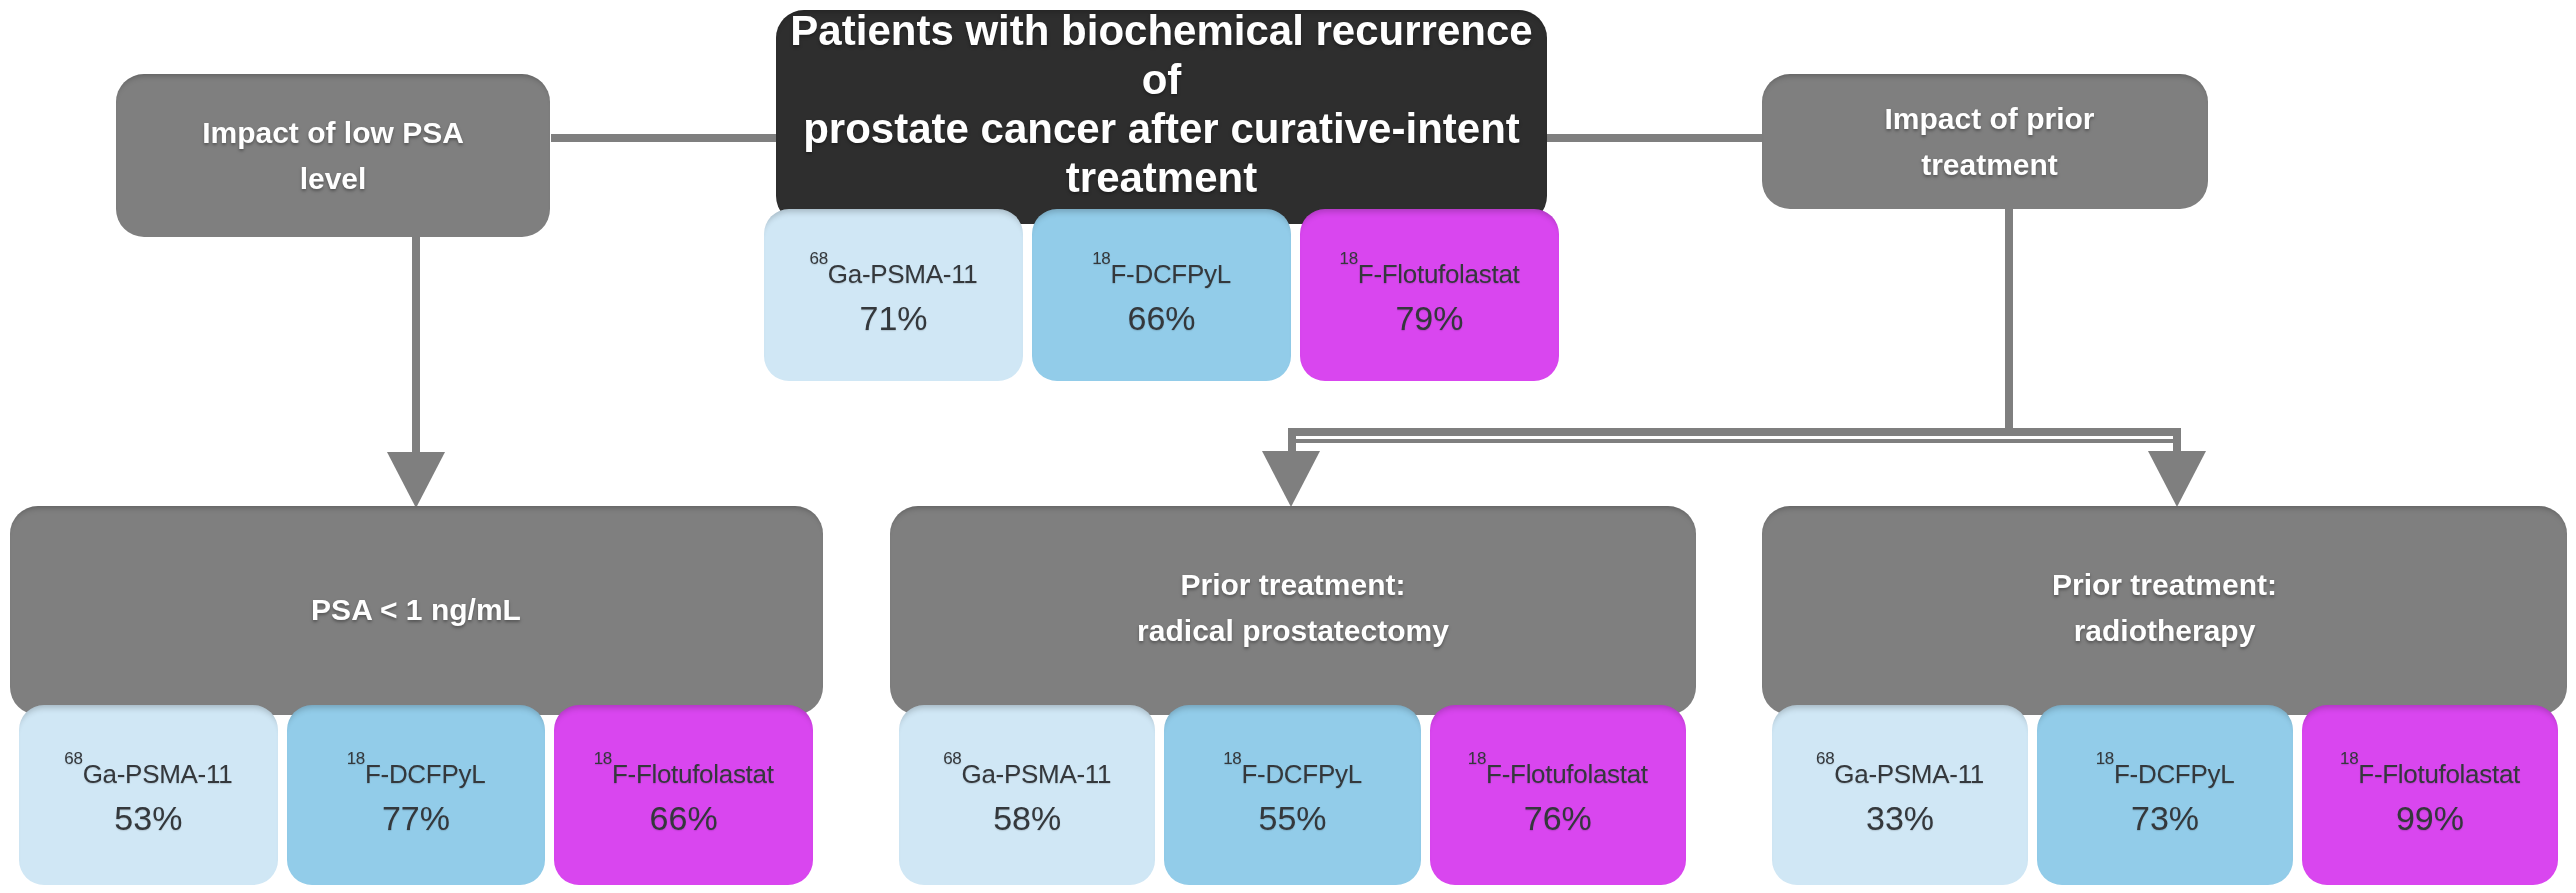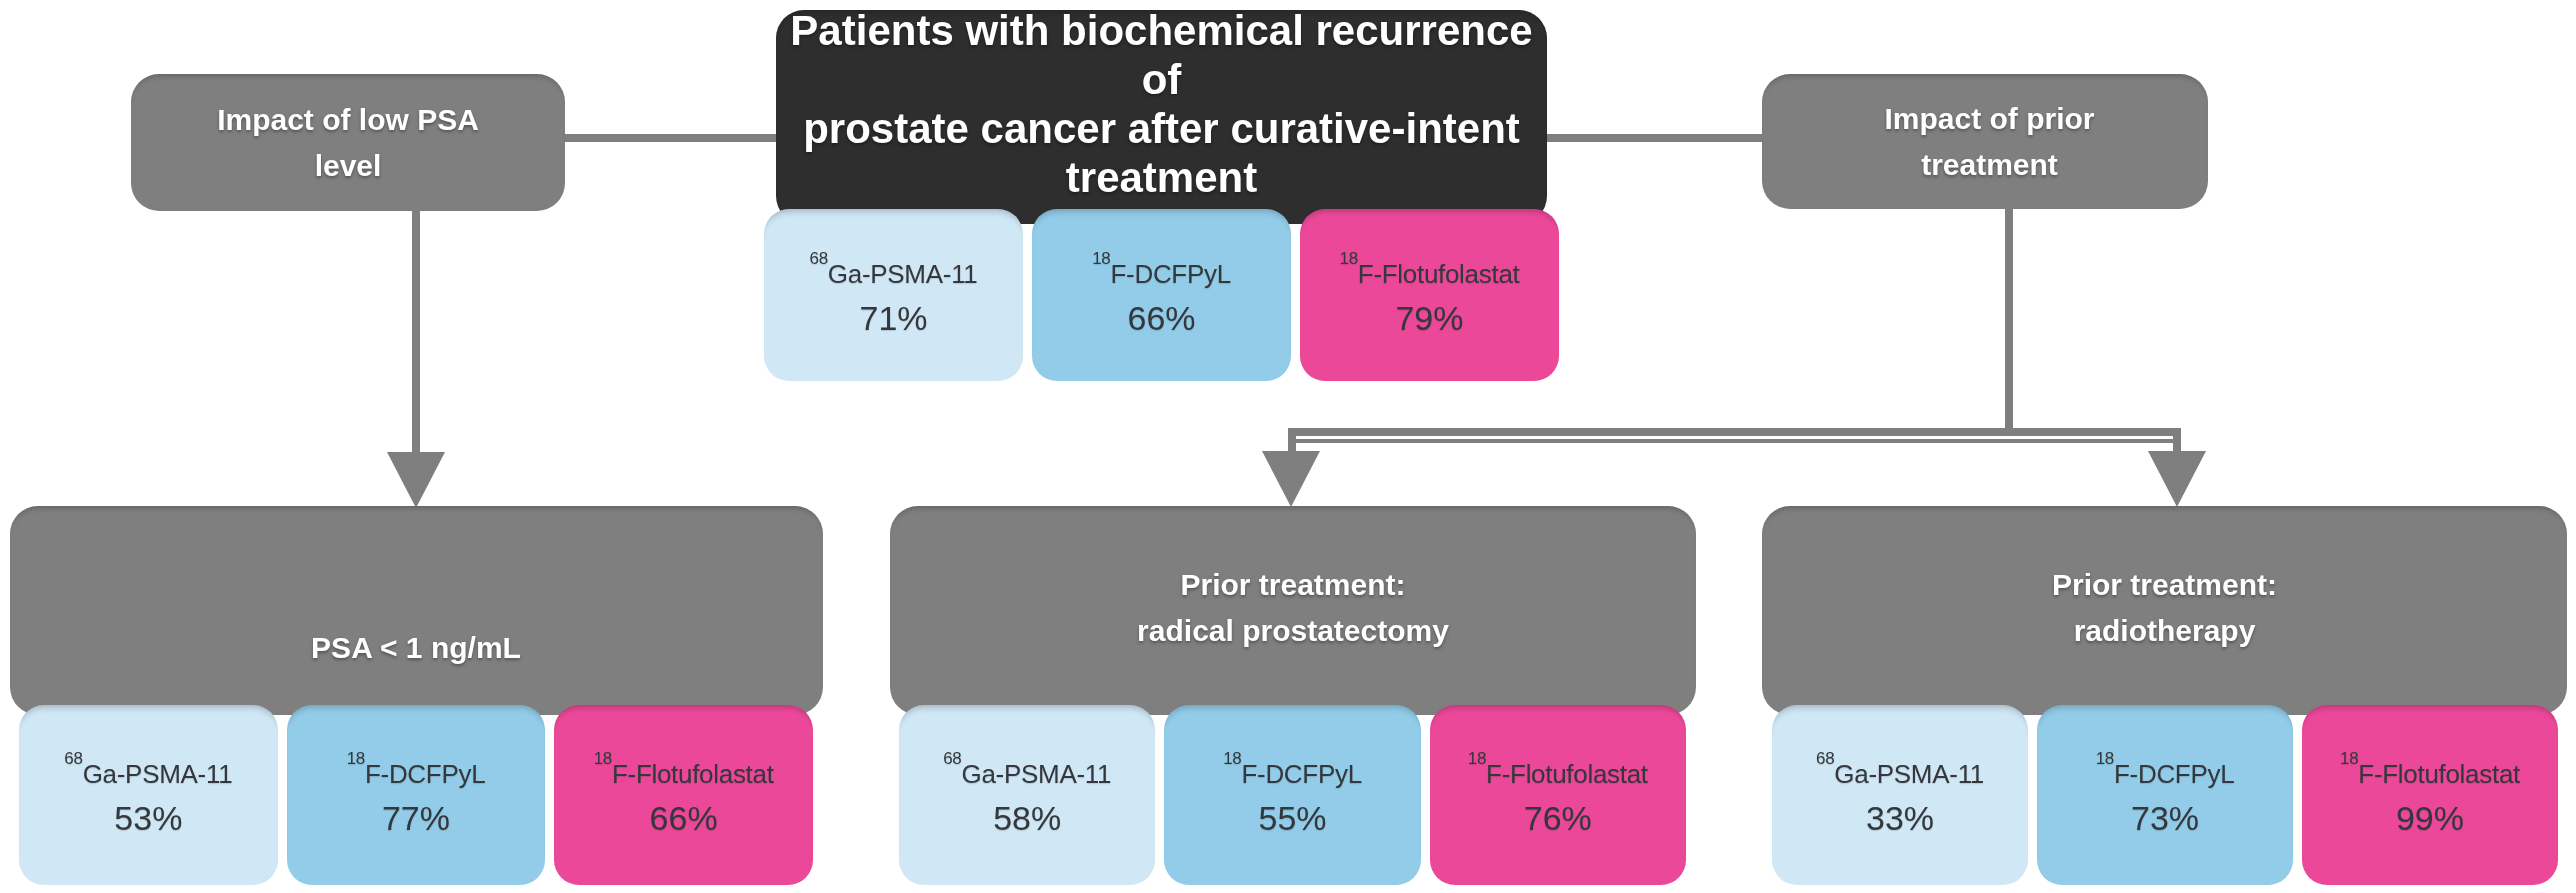--- a/index.html
+++ b/index.html
@@ -32,39 +32,39 @@
   }
   .tracer{
     flex:1 1 0;
     border-radius:25px;
     display:flex;flex-direction:column;align-items:center;justify-content:center;
     color:#34383c;font-weight:normal;text-align:center;
     box-shadow:inset 0 7.6px 6.3px -5px rgba(0,0,0,.22);
   }
   .t1{background:#d0e7f5;}
   .t2{background:#92cce9;}
-  .t3{background:#ec4899;}
+  .t3{background:#d946ef;}
   .tname{font-size:26px;line-height:29px;letter-spacing:-0.3px;text-shadow:0 1.3px 1.3px rgba(0,0,0,.15);}
   .tname sup{font-size:17px;position:relative;top:-8.9px;}
   .tval{font-size:34px;line-height:37px;margin-top:11.4px;text-shadow:0 1.3px 1.3px rgba(0,0,0,.15);}
   
   .line{position:absolute;background:#7f7f7f;}
   .arrow-down{
     position:absolute;width:0;height:0;
     border-left:29px solid transparent;
     border-right:29px solid transparent;
     border-top:56px solid #7f7f7f;
   }
   
-  #node-low-psa      {left:131px;  top:74px; width:434px;  height:137px;}
+  #node-low-psa      {left:116px;  top:74px; width:434px;  height:163px;}
   #node-root         {left:776px; top:9.5px;  width:771px; height:214px; padding-bottom:0;}
   #node-root .node-label{transform:translateY(-12.7px);}
   #node-prior        {left:1762px; top:74px; width:437px;  height:135px;padding-left:9px;}
   #node-psa-group    {left:9.5px;   top:506px; width:813px; height:209px; align-items:flex-start;}
-  #node-psa-group .node-label{margin-top:119px;}
+  #node-psa-group .node-label{margin-top:81px;}
   #node-rp-group     {left:890px; top:506px; width:806px; height:209px; align-items:flex-start;}
   #node-rp-group .node-label{margin-top:56px;}
   #node-rt-group     {left:1762px; top:506px; width:805px; height:209px; align-items:flex-start;}
   #node-rt-group .node-label{margin-top:56px;}
 
   #row-root {left:764px; top:209px;  width:795px; height:172px;}
   #row-psa  {left:19px;   top:705px; width:794px; height:180px;}
   #row-rp   {left:899px; top:705px; width:787px; height:180px;}
   #row-rt   {left:1772px; top:705px; width:786px; height:180px;}
 

